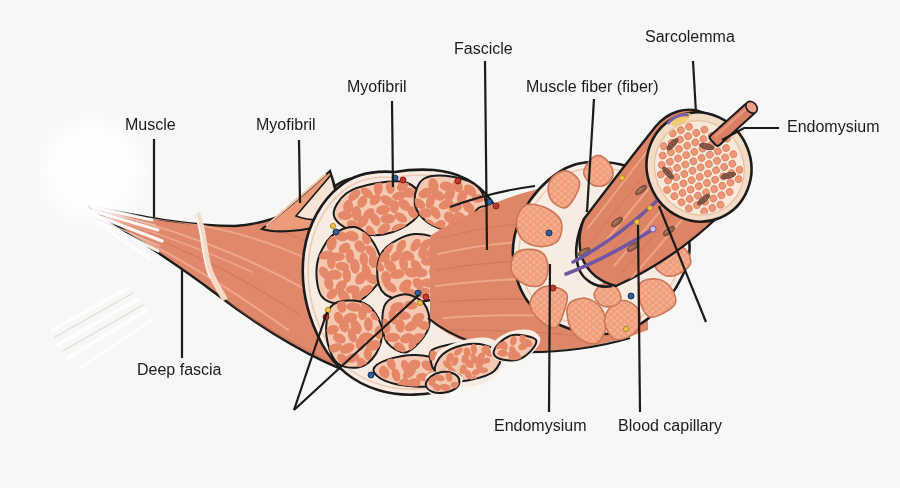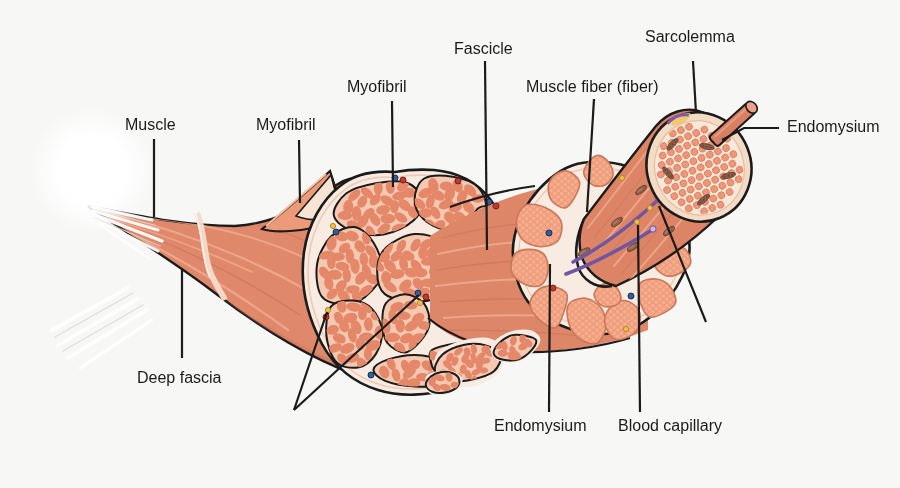--- a/index.html
+++ b/index.html
@@ -7,21 +7,21 @@
          font-family:"Liberation Sans",sans-serif;}
   .stage svg{position:absolute;left:0;top:0;}
   .lbl{position:absolute;font-size:16px;line-height:1.25;color:#1b1b1b;white-space:nowrap;}
   #lbl-tendon{left:125px;top:115px}
   #lbl-epimysium{left:256px;top:115px}
   #lbl-perimysium{left:347px;top:77px}
   #lbl-fascicle{left:454px;top:39px}
   #lbl-muscle-fiber{left:526px;top:77px}
   #lbl-sarcolemma{left:645px;top:27px}
   #lbl-myofibril{left:787px;top:117px}
-  #lbl-deep-fascia{left:137px;top:368px}
+  #lbl-deep-fascia{left:137px;top:360px}
   #lbl-blood-vessels{left:233px;top:416px}
   #lbl-endomysium{left:494px;top:416px}
   #lbl-blood-capillary{left:618px;top:416px}
   #lbl-motor-neuron{left:688px;top:325px;white-space:normal;width:72px}
 </style>
 </head>
 <body>
 
 <div class="stage">
 

